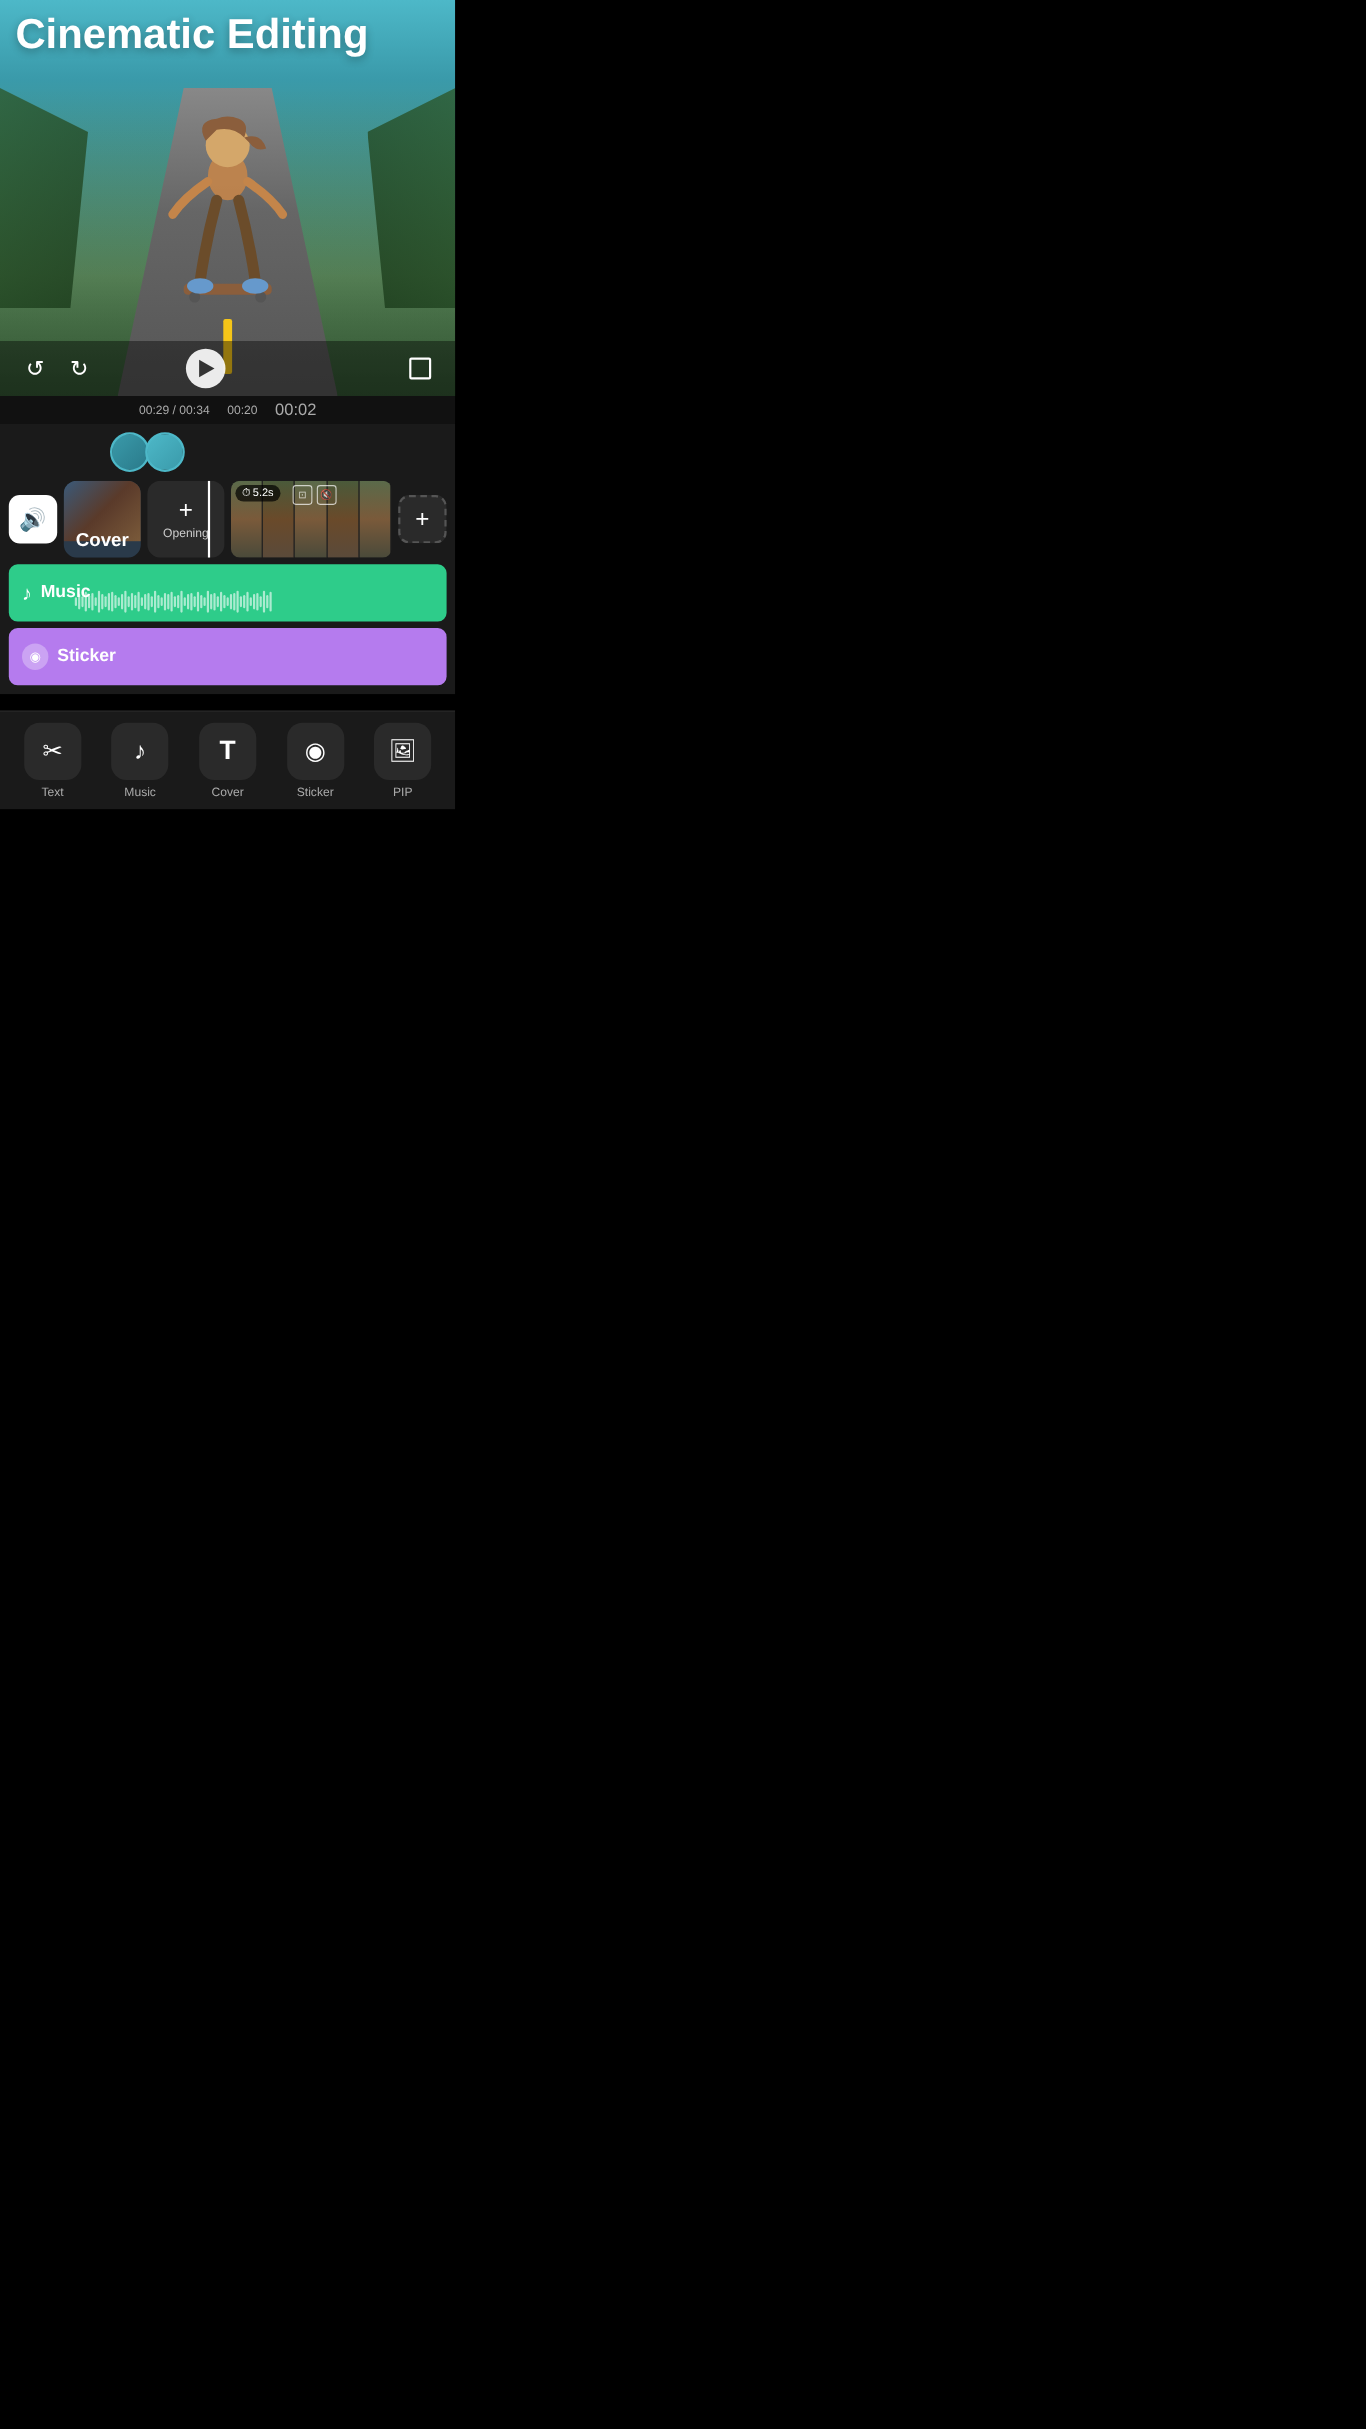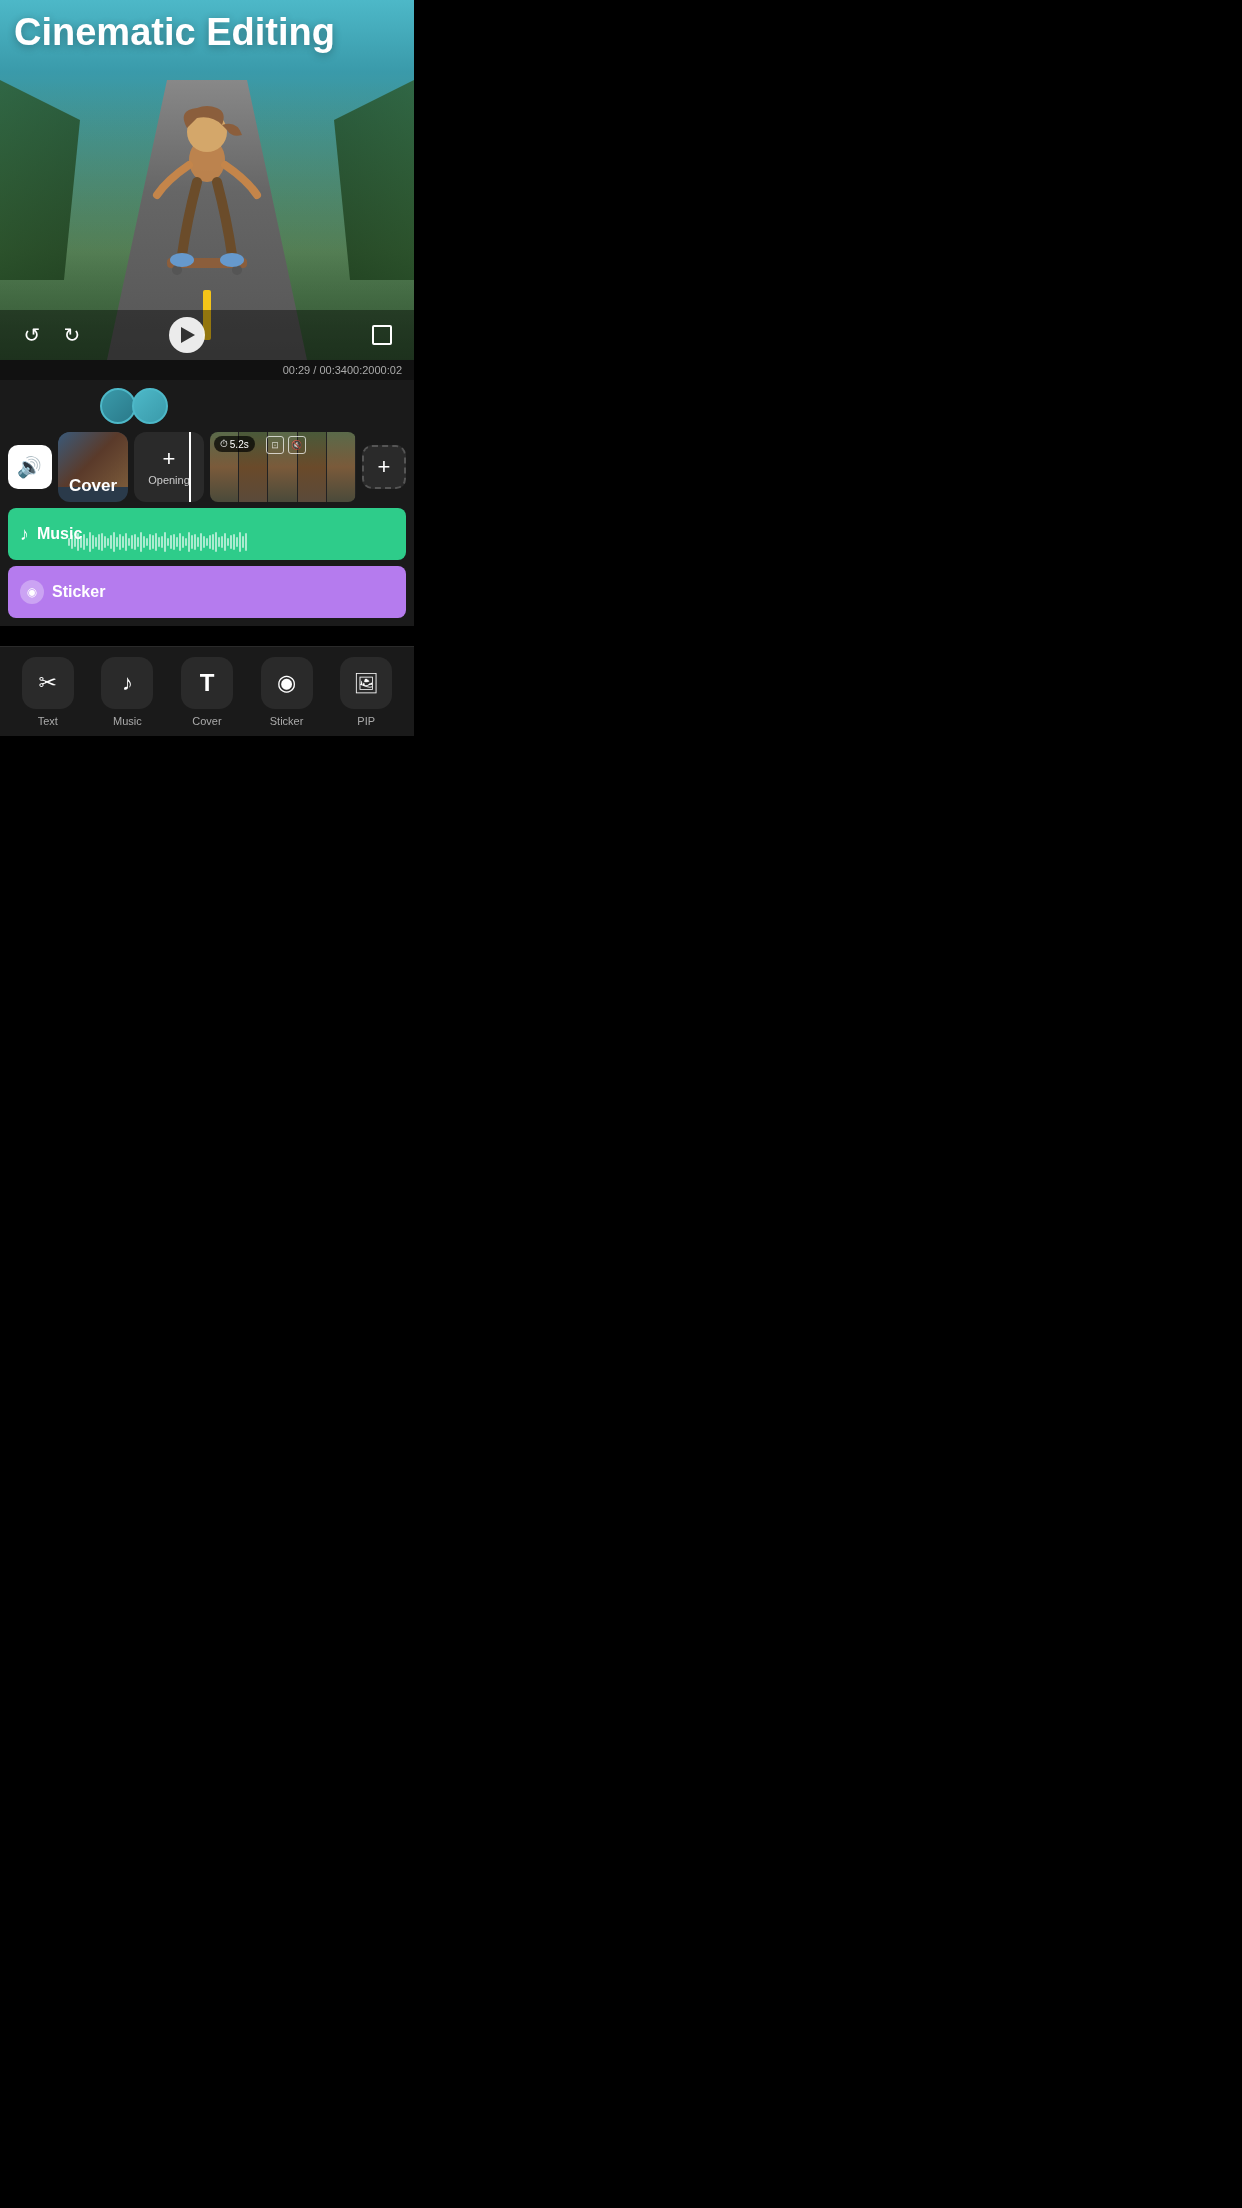--- a/index.html
+++ b/index.html
@@ -153,36 +153,37 @@
       margin-left: auto;
       cursor: pointer;
     }
 
     
     .time-bar {
       background: #111;
       padding: 4px 12px;
       display: flex;
       align-items: center;
-      justify-content: flex-end;
+      justify-content: center;
+      gap: 16px;
     }
 
     .time-current {
       color: #aaa;
       font-size: 11px;
     }
 
     .time-center {
       color: #aaa;
       font-size: 11px;
     }
 
     .time-end {
       color: #aaa;
-      font-size: 11px;
+      font-size: 15px;
     }
 
     
     .timeline-area {
       background: #1a1a1a;
       padding: 8px 0;
     }
 
     
     .audio-bubbles {

